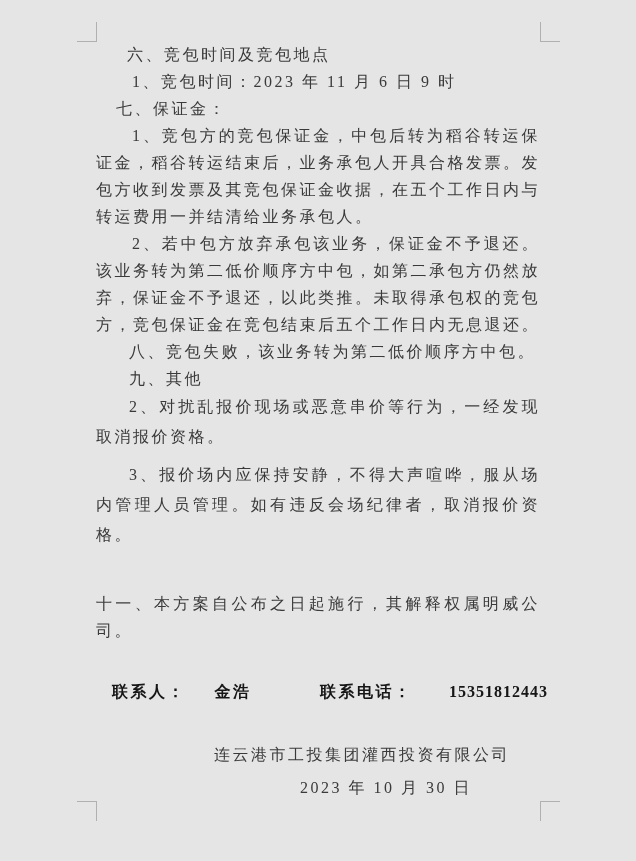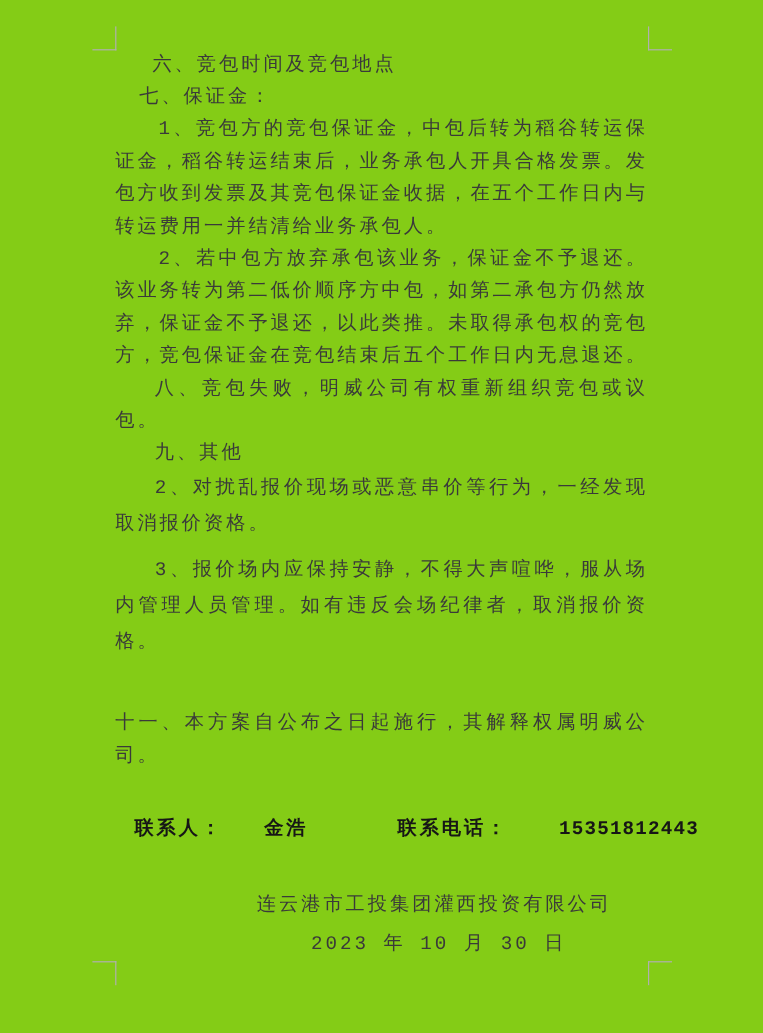--- a/index.html
+++ b/index.html
@@ -4,23 +4,23 @@
 <style>
   html, body {
     margin: 0;
     padding: 0;
     background: #ffffff;
   }
   .page {
     position: relative;
     width: 636px;
     height: 861px;
-    background: #84cc16;
+    background: #e5e5e5;
     overflow: hidden;
-    font-family: Liberation Mono, monospace;
+    font-family: Liberation Serif, serif;
     color: #3a3a3a;
   }
   
   .mark {
     position: absolute;
     width: 19px;
     height: 19px;
     border: 0 solid #b0b0b0;
   }
   .mark.tl { left: 77px;  top: 22px;  border-right-width: 1px; border-bottom-width: 1px; }
@@ -86,29 +86,30 @@
 
   <div class="mark tl"></div>
   <div class="mark tr"></div>
   <div class="mark bl"></div>
   <div class="mark br"></div>
 
   <div class="content">
 
     <p class="ind-31">六、竞包时间及竞包地点</p>
 
+    <p class="ind-36">1、竞包时间：2023 年 11 月 6 日 9 时</p>
 
 
     <p class="ind-20">七、保证金：</p>
 
     <p class="ind-36">1、竞包方的竞包保证金，中包后转为稻谷转运保证金，稻谷转运结束后，业务承包人开具合格发票。发包方收到发票及其竞包保证金收据，在五个工作日内与转运费用一并结清给业务承包人。</p>
 
     <p class="ind-36">2、若中包方放弃承包该业务，保证金不予退还。该业务转为第二低价顺序方中包，如第二承包方仍然放弃，保证金不予退还，以此类推。未取得承包权的竞包方，竞包保证金在竞包结束后五个工作日内无息退还。</p>
 
-    <p class="ind-33">八、竞包失败，明威公司有权重新组织竞包或议包。</p>
+    <p class="ind-33">八、竞包失败，该业务转为第二低价顺序方中包。</p>
 
     <p class="ind-33">九、其他</p>
 
 
     <p class="ind-33 lh30">2、对扰乱报价现场或恶意串价等行为，一经发现取消报价资格。</p>
 
     <p class="ind-33 lh30 mt8">3、报价场内应保持安静，不得大声喧哗，服从场内管理人员管理。如有违反会场纪律者，取消报价资格。</p>
 
     <p class="clause-final">十一、本方案自公布之日起施行，其解释权属明威公司。</p>
 

